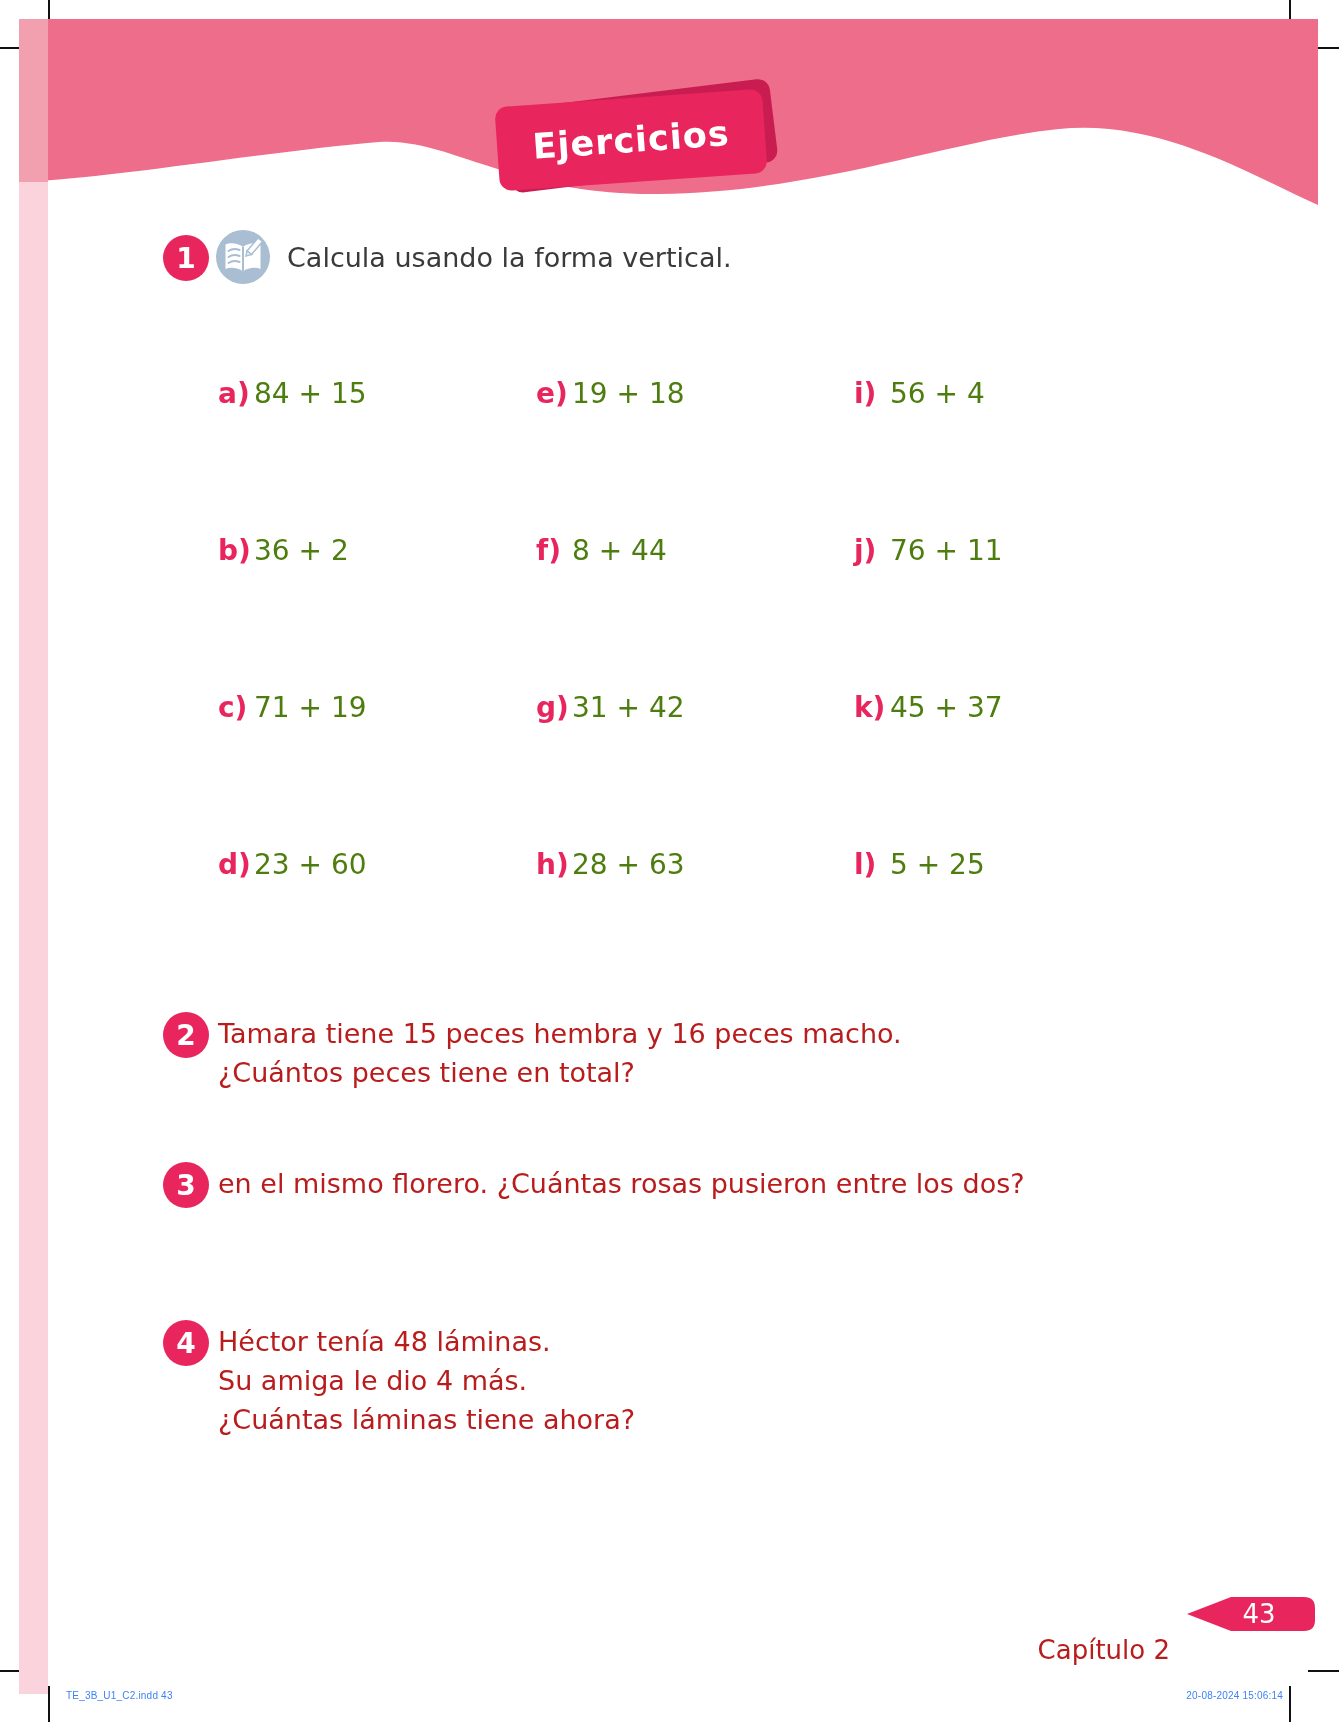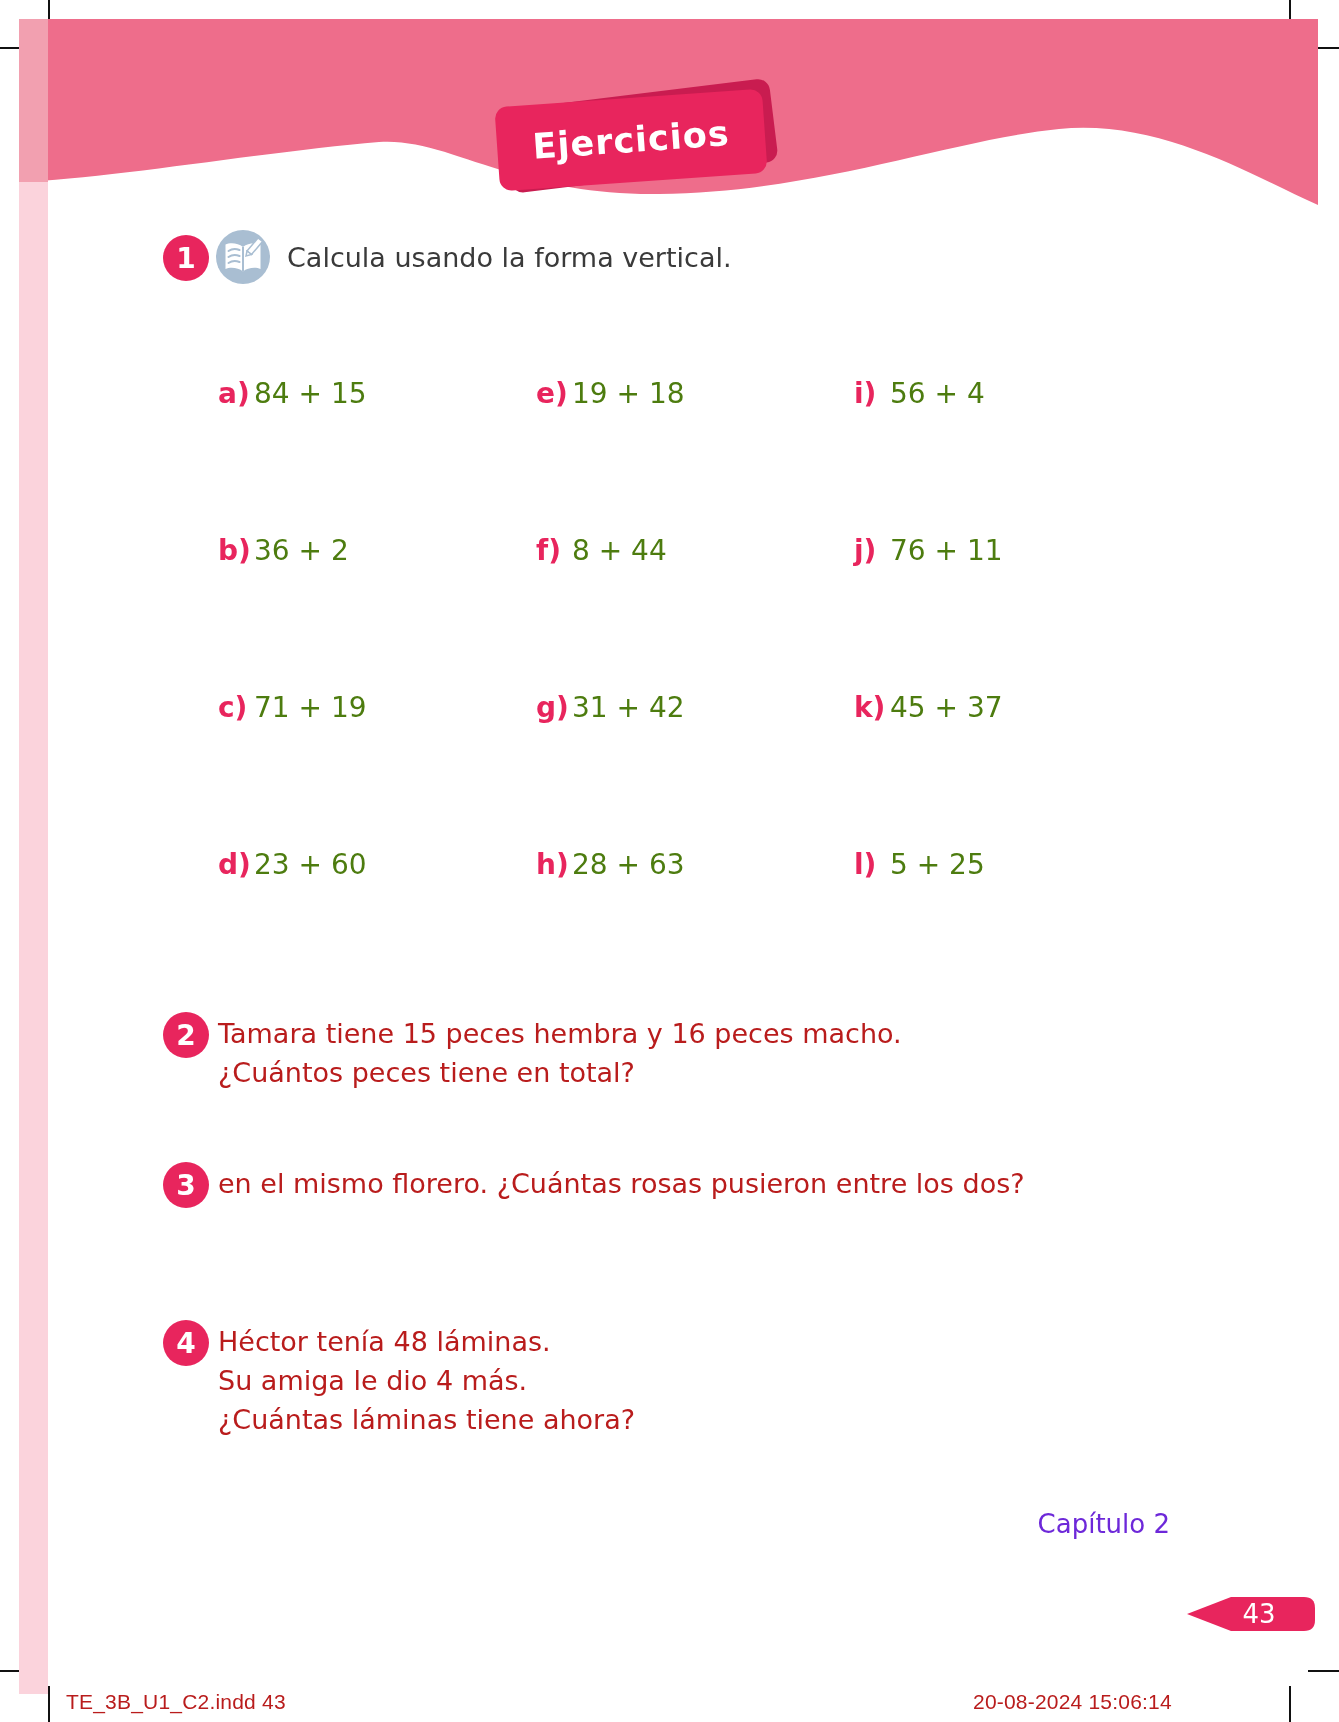--- a/index.html
+++ b/index.html
@@ -61,30 +61,30 @@
   .cell .plabel {
     color: #e8255d; font-weight: 700; font-size: 28px; line-height: 42px;
     min-width: 36px;
   }
   .cell .pexpr { color: #4d7c0f; font-size: 28px; line-height: 42px; }
 
   
   .wp { position: absolute; left: 218px; font-size: 27px; line-height: 39px; color: #b91c1c; }
 
   
-  .chapter-label { position: absolute; left: 990px; width: 180px; top: 1509px; text-align: right; font-size: 26px; color: #6d28d9; }
+  .chapter-label { position: absolute; left: 990px; width: 180px; top: 1635px; text-align: right; font-size: 26px; color: #b91c1c; }
   .pagenum-svg { position: absolute; left: 1187px; top: 1594px; width: 131px; height: 40px; }
 
   
   .printfoot {
     position: absolute; top: 1690px; font-family: "Liberation Sans", sans-serif;
-    font-size: 21px; color: #b91c1c; letter-spacing: 0.2px;
+    font-size: 10px; color: #3b82f6; letter-spacing: 0.2px;
   }
   .printfoot.left { left: 66px; }
-  .printfoot.right { left: 973px; width: 283px; }
+  .printfoot.right { left: 1000px; width: 283px; text-align: right; }
 </style>
 </head>
 <body>
 
 <div class="page">
 
   <div class="crop" style="left:48px; top:0; width:2px; height:32px;"></div>
   <div class="crop" style="left:0; top:47px; width:31px; height:2px;"></div>
   <div class="crop" style="left:1289px; top:0; width:2px; height:31px;"></div>
   <div class="crop" style="left:1308px; top:47px; width:31px; height:2px;"></div>

